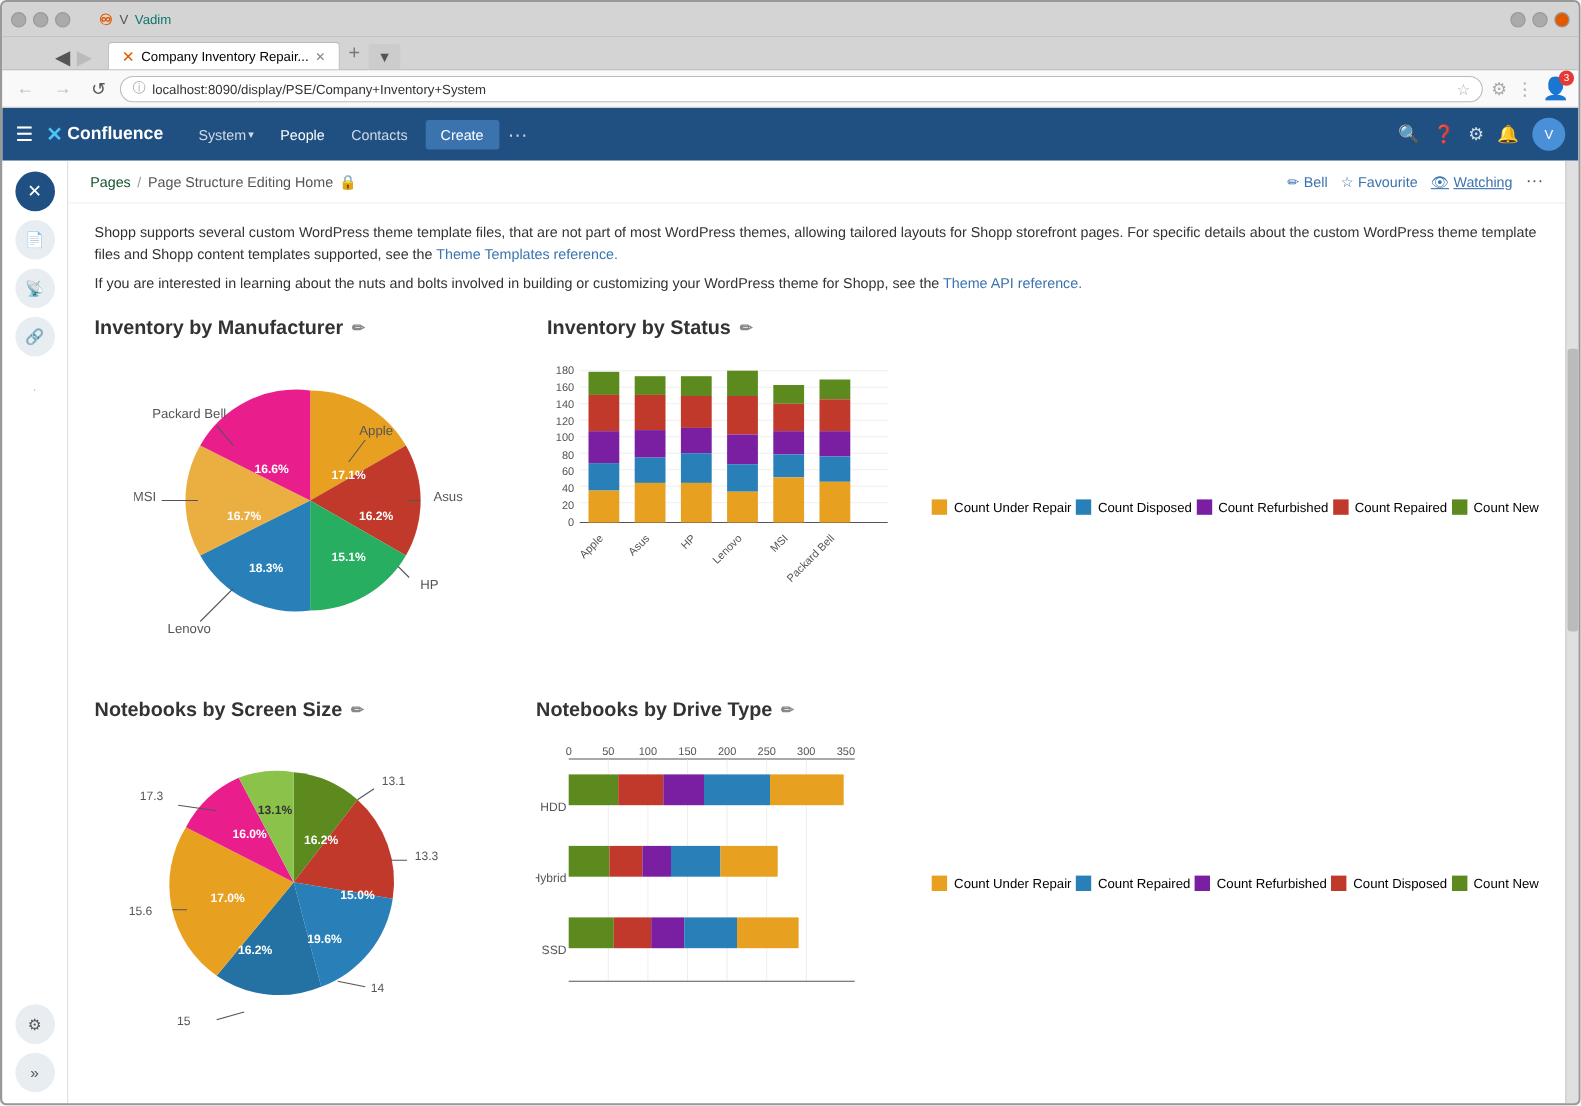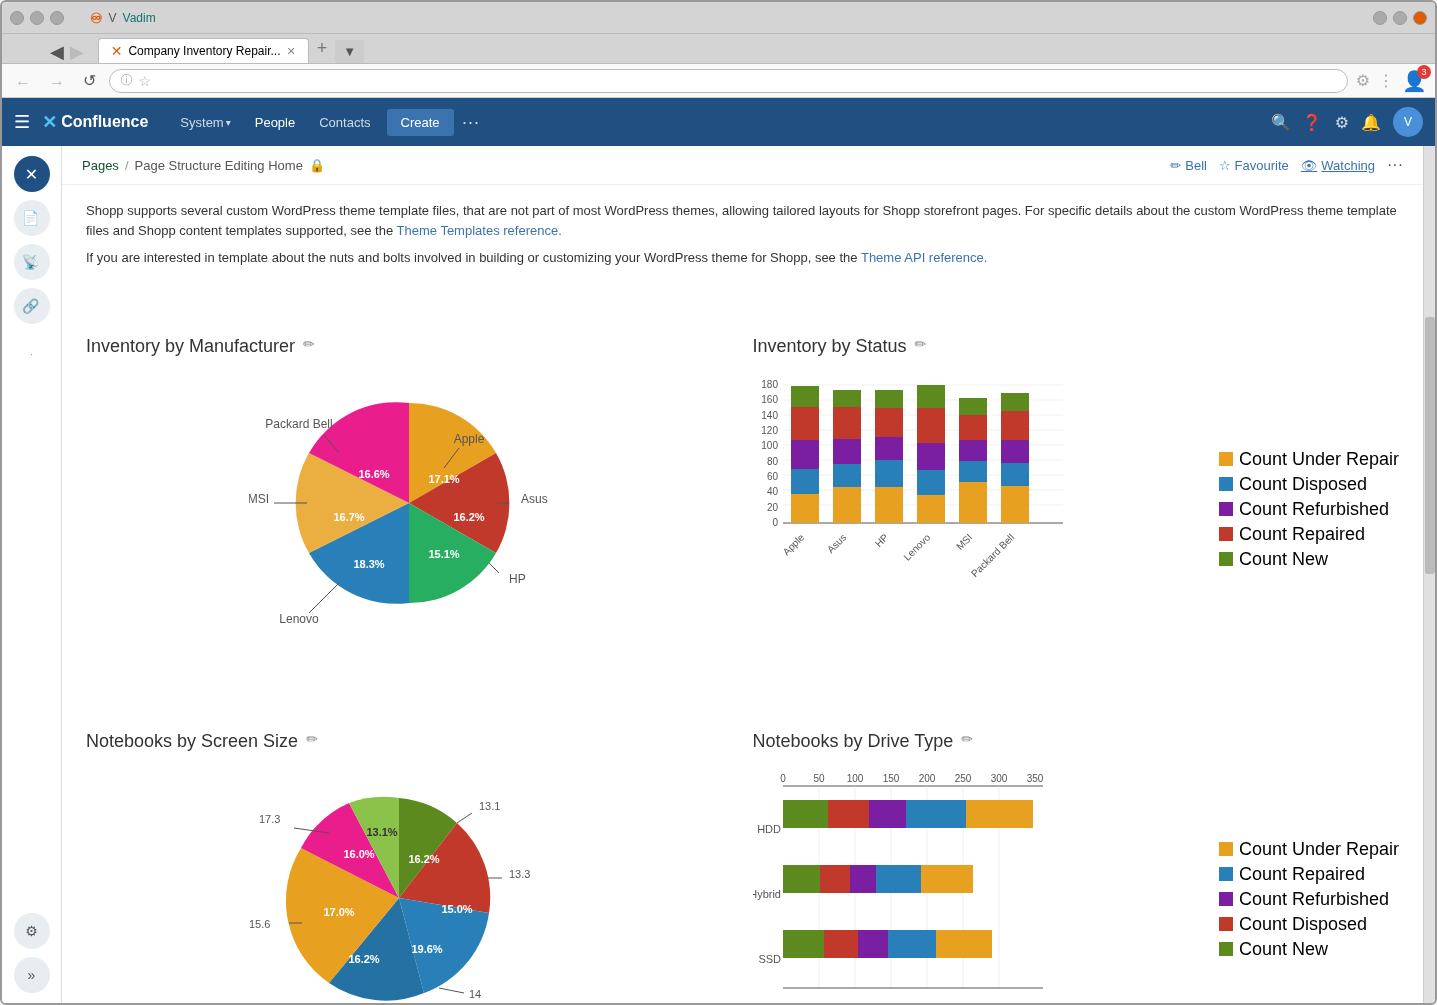--- a/index.html
+++ b/index.html
@@ -193,50 +193,49 @@
     .charts-row {
       display: flex;
       gap: 20px;
       margin-top: 20px;
     }
     .chart-section {
       flex: 1;
     }
     .chart-title {
       font-size: 18px;
-      font-weight: normal;
+      font-weight: bold;
       color: #333;
       margin-bottom: 16px;
       display: flex;
+      align-items: center;
       gap: 8px;
-      margin-top: 48px;
     }
     .edit-pencil { color: #888; font-size: 14px; cursor: pointer; }
 
     
     .pie-container {
       display: flex;
       flex-direction: column;
       align-items: center;
       position: relative;
     }
 
     
     .bar-chart-container {
       display: flex;
     }
     .bar-chart-area {
       flex: 1;
     }
     .bar-legend {
       display: flex;
-      flex-direction: column;
+      flex-direction: row;
       gap: 4px;
-      font-size: 18px;
-      justify-content: center;
+      font-size: 12px;
     }
     .legend-item {
       display: flex;
       align-items: center;
       gap: 6px;
       white-space: nowrap;
     }
     .legend-color {
       width: 14px;
       height: 14px;
@@ -296,20 +295,21 @@
     <div style="padding: 4px 8px; font-size:18px; color:#777; cursor:pointer;">+</div>
     <div style="padding: 4px 8px; font-size:13px; background:#ccc; border-radius:3px; color:#555; cursor:pointer;">▼</div>
   </div>
 
   <div class="address-bar">
     <button class="nav-btn disabled">←</button>
     <button class="nav-btn disabled">→</button>
     <button class="nav-btn">↺</button>
     <div class="url-box">
       <span style="color:#aaa; font-size:12px;">ⓘ</span>
+      <span class="url-text">localhost:8090/display/PSE/Company+Inventory+System</span>
       <span class="star-icon">☆</span>
     </div>
     <span style="color:#aaa; font-size:16px;">⚙</span>
     <span style="color:#aaa; font-size:16px;">⋮</span>
     <div class="notification-badge">
       <span style="color:#aaa; font-size:20px;">👤</span>
       <span class="badge">3</span>
     </div>
   </div>
 
@@ -379,21 +379,21 @@
             <span class="action-dots">···</span>
           </div>
         </div>
 
         <div class="page-body">
           <p class="intro-text">
             <span>Shopp supports several custom WordPress theme template files, that are not part of most WordPress themes, allowing tailored layouts for Shopp storefront pages. For specific details about the custom WordPress theme template files and Shopp content templates supported, see the</span>
             <a href="#" class="intro-link">Theme Templates reference.</a>
           </p>
           <p class="intro-text" style="margin-top:8px; margin-bottom:16px;">
-            <span>If you are interested in template about the nuts and bolts involved in building or customizing your WordPress theme for Shopp, see the</span>
+            <span>If you are interested in learning about the nuts and bolts involved in building or customizing your WordPress theme for Shopp, see the</span>
             <a href="#" class="intro-link">Theme API reference.</a>
           </p>
 
           <div class="charts-row">
 
             <div class="chart-section">
               <div class="chart-title">
                 <span>Inventory by Manufacturer</span>
                 <span class="edit-pencil">✏</span>
               </div>

